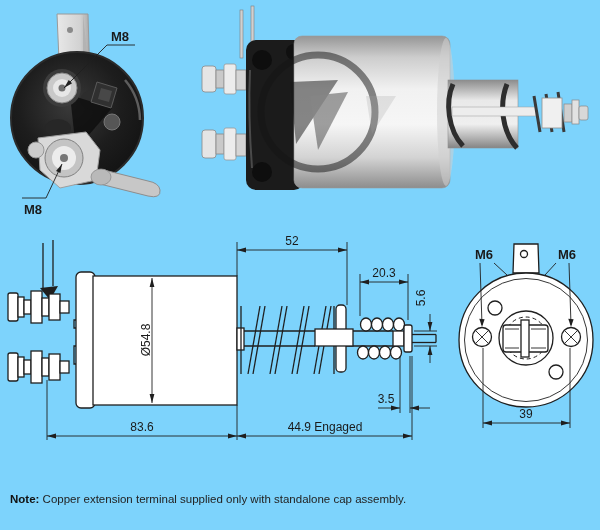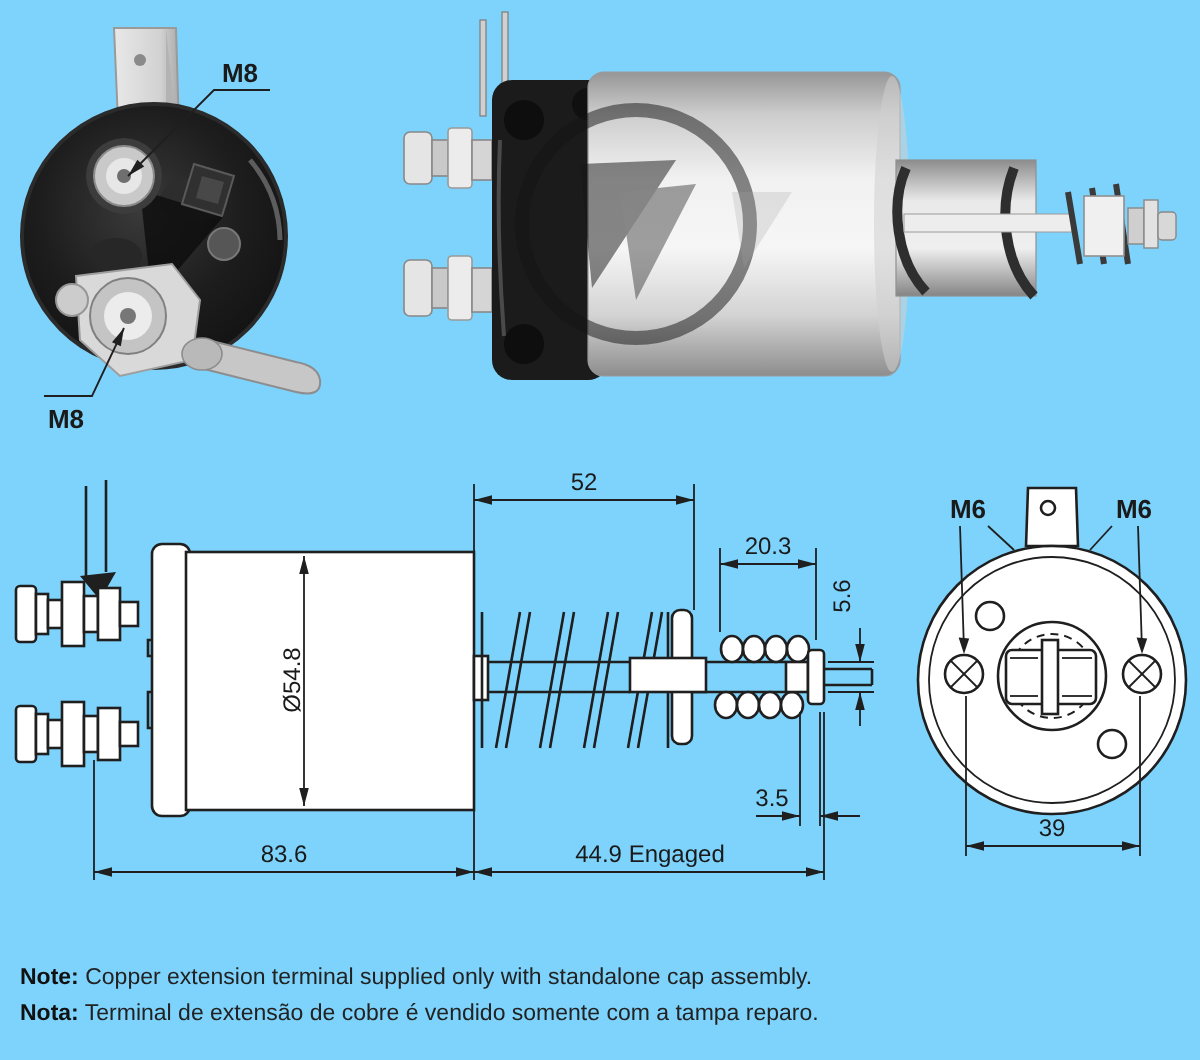--- a/index.html
+++ b/index.html
@@ -2,21 +2,21 @@
 <html><head>
 <meta charset="utf-8">
 <style>
   html,body{margin:0;padding:0;background:#fff;}
   .canvas{position:relative;width:600px;height:530px;background:#7dd3fc;overflow:hidden;
           font-family:"Liberation Sans",sans-serif;}
   svg{position:absolute;display:block;}
   #photo-cap{left:0;top:0;}
   #photo-side{left:190px;top:0;}
   #tech-drawing{left:0;top:228px;}
-  .notes{position:absolute;left:10px;top:480px;font-size:11.5px;line-height:18px;color:#222;}
+  .notes{position:absolute;left:10px;top:490px;font-size:11.5px;line-height:18px;color:#222;}
   .notes b{color:#111;}
   text{font-family:"Liberation Sans",sans-serif;fill:#1a1a1a;}
   .dim{font-size:12px;}
   .lbl{font-size:13px;font-weight:600;}
   .ln{stroke:#1f1f1f;stroke-width:1.3;fill:none;}
   .thin{stroke:#1f1f1f;stroke-width:0.9;fill:none;}
   .wf{fill:#ffffff;stroke:#1f1f1f;stroke-width:1.3;}
   .ah{fill:#1f1f1f;stroke:none;}
 </style>
 </head>
@@ -334,19 +334,15 @@
         <text class="dim" x="526" y="190" text-anchor="middle">39</text>
       </g>
     </g>
   </svg>
 
   <div class="notes">
     <div>
       <b>Note:</b>
       <span>Copper extension terminal supplied only with standalone cap assembly.</span>
     </div>
-    <div>
-      <b>Nota:</b>
-      <span>Terminal de extensão de cobre é vendido somente com a tampa reparo.</span>
-    </div>
   </div>
 
 </div>
 
 </body></html>

